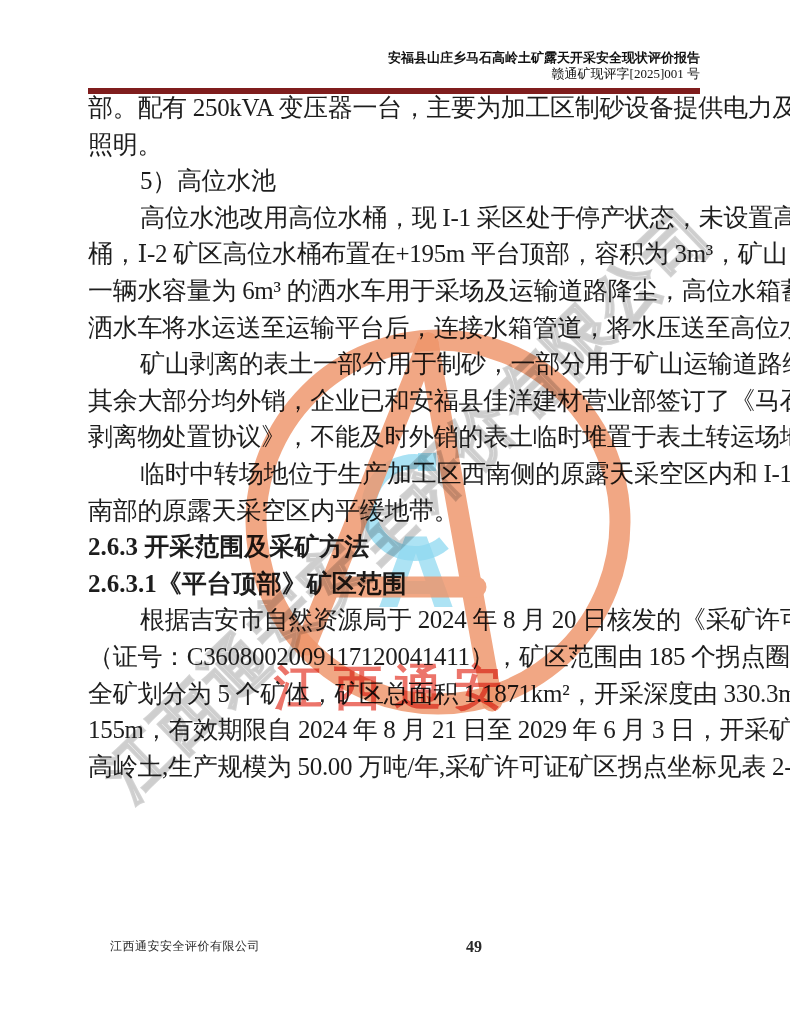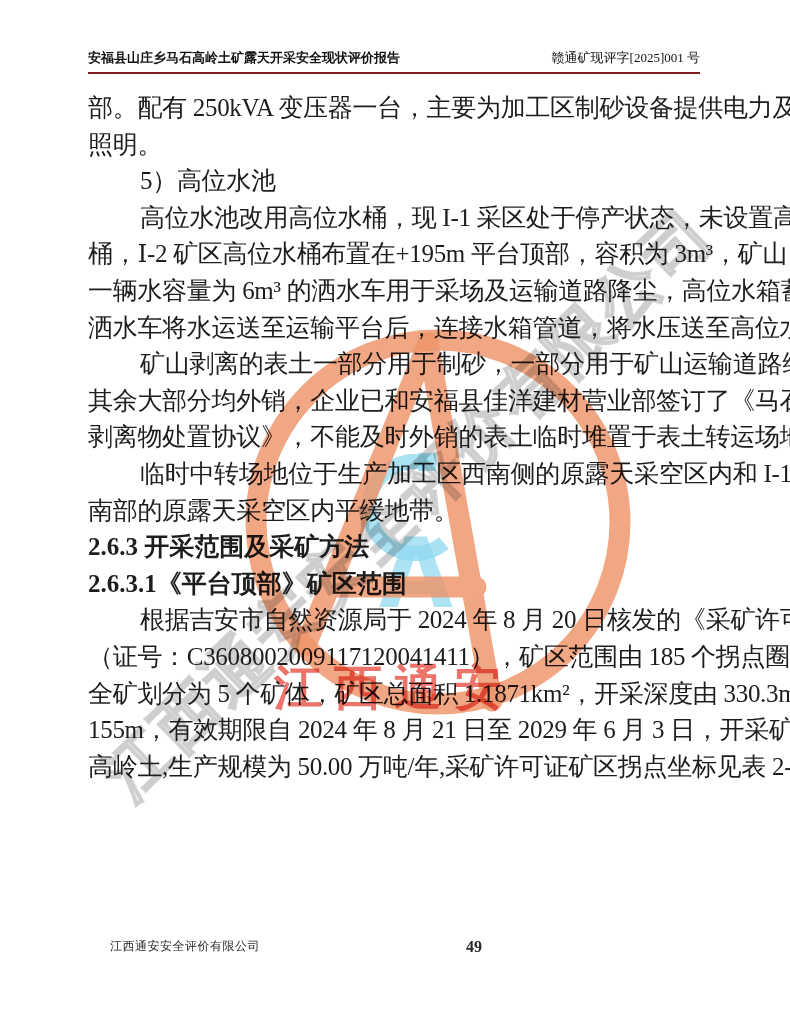--- a/index.html
+++ b/index.html
@@ -9,23 +9,23 @@
     background:#ffffff;
     font-family:"Liberation Serif","DejaVu Serif",serif;
     color:#1d1d1d;
     overflow:hidden;
     box-shadow:0 0 6px rgba(0,0,0,.4);
   }
   
   #header{
     position:absolute;left:88px;top:50px;width:612px;
     display:flex;justify-content:space-between;align-items:flex-end;
-    border-bottom:2px solid #7f1d1d;
+    border-bottom:6px solid #7f1d1d;
     padding-bottom:6px;
-    font-size:13px;line-height:16px;
+    font-size:13px;line-height:16px;flex-direction:column;
   }
   #header .h-left{font-weight:bold;color:#111;}
   #header .h-right{font-weight:normal;color:#111;}
   
   #body-text{
     position:absolute;left:88px;top:90px;width:612px;
     font-size:25px;line-height:36.6px;
     letter-spacing:-0.3px;
     z-index:2;
   }

